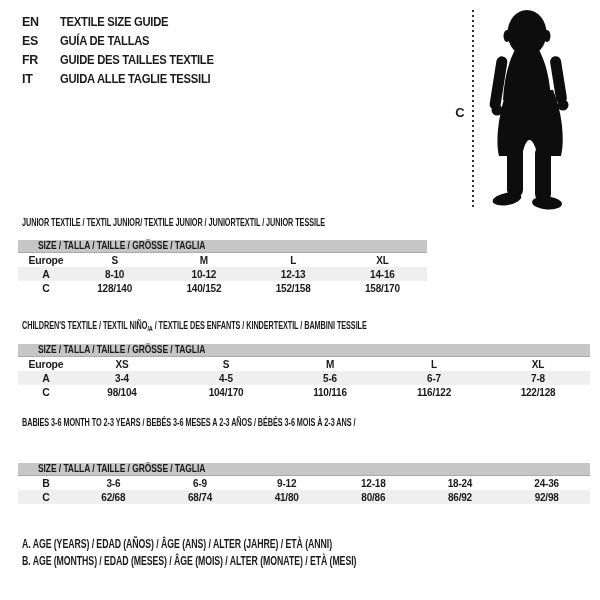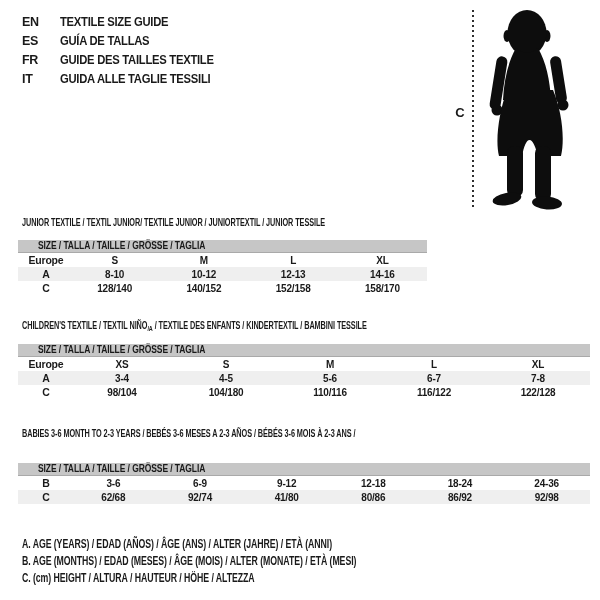--- a/index.html
+++ b/index.html
@@ -32,21 +32,21 @@
   .cond{display:inline-block; transform:scaleX(.73); transform-origin:0 50%;
         white-space:nowrap; letter-spacing:-.1px}
   .cond85{display:inline-block; transform:scaleX(.85); transform-origin:0 50%;
           white-space:nowrap; letter-spacing:-.1px}
   .sub{font-size:7.5px; position:relative; top:2px}
 
   .pos-junior-title{left:22px; top:216px}
   .pos-junior{left:18px; top:240px; width:409px}
   .pos-children-title{left:22px; top:319px}
   .pos-children{left:18px; top:344px; width:572px}
-  .pos-babies-title{left:22px; top:427px}
+  .pos-babies-title{left:22px; top:416px}
   .pos-babies{left:18px; top:463px; width:572px}
 
   .size-bar{height:13px; line-height:12px; background:var(--bar);
             border-bottom:1px solid #a9a9a9; padding-left:20px; font-size:10px}
   table{border-collapse:collapse; table-layout:fixed; width:100%}
   td{height:14px; font-size:10px; text-align:center; padding:0;
      letter-spacing:-.2px; white-space:nowrap; font-weight:bold}
   td.rowlabel{text-align:center; padding-left:4px; font-size:10.5px}
   tbody tr:nth-child(even){background:var(--alt)}
 
@@ -154,21 +154,21 @@
           <td class="rowlabel">A</td>
           <td>3-4</td>
           <td>4-5</td>
           <td>5-6</td>
           <td>6-7</td>
           <td>7-8</td>
         </tr>
         <tr>
           <td class="rowlabel">C</td>
           <td>98/104</td>
-          <td>104/180</td>
+          <td>104/170</td>
           <td>110/116</td>
           <td>116/122</td>
           <td>122/128</td>
         </tr>
       </tbody>
     </table>
 </div>
 
 <div class="abs tbl-title pos-babies-title">
   <div><span class="cond">BABIES 3-6 MONTH TO 2-3 YEARS / BEBÉS 3-6 MESES A 2-3 AÑOS / BÉBÉS 3-6 MOIS À 2-3 ANS /</span></div>
@@ -193,27 +193,26 @@
           <td>3-6</td>
           <td>6-9</td>
           <td>9-12</td>
           <td>12-18</td>
           <td>18-24</td>
           <td>24-36</td>
         </tr>
         <tr>
           <td class="rowlabel">C</td>
           <td>62/68</td>
-          <td>92/74</td>
+          <td>68/74</td>
           <td>41/80</td>
           <td>80/86</td>
           <td>86/92</td>
           <td>92/98</td>
         </tr>
       </tbody>
     </table>
 </div>
 
 <div class="abs legend" id="legend">
     <div class="legend-line"><span class="cond">A. AGE (YEARS) / EDAD (AÑOS) / ÂGE (ANS) / ALTER (JAHRE) / ETÀ (ANNI)</span></div>
     <div class="legend-line"><span class="cond">B. AGE (MONTHS) / EDAD (MESES) / ÂGE (MOIS) / ALTER (MONATE) / ETÀ (MESI)</span></div>
-    <div class="legend-line"><span class="cond">C. (cm) HEIGHT / ALTURA / HAUTEUR / HÖHE / ALTEZZA</span></div>
   </div>
 
 </body></html>

